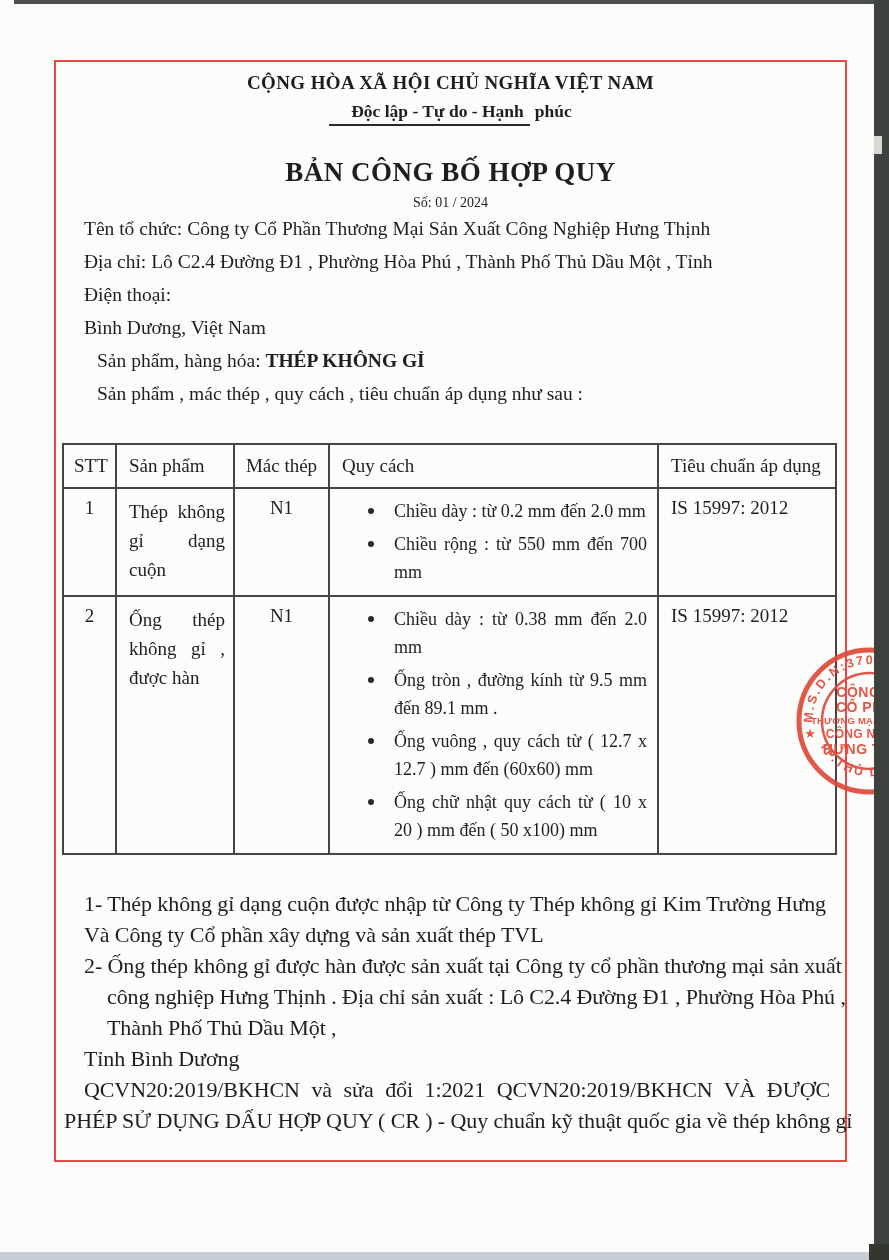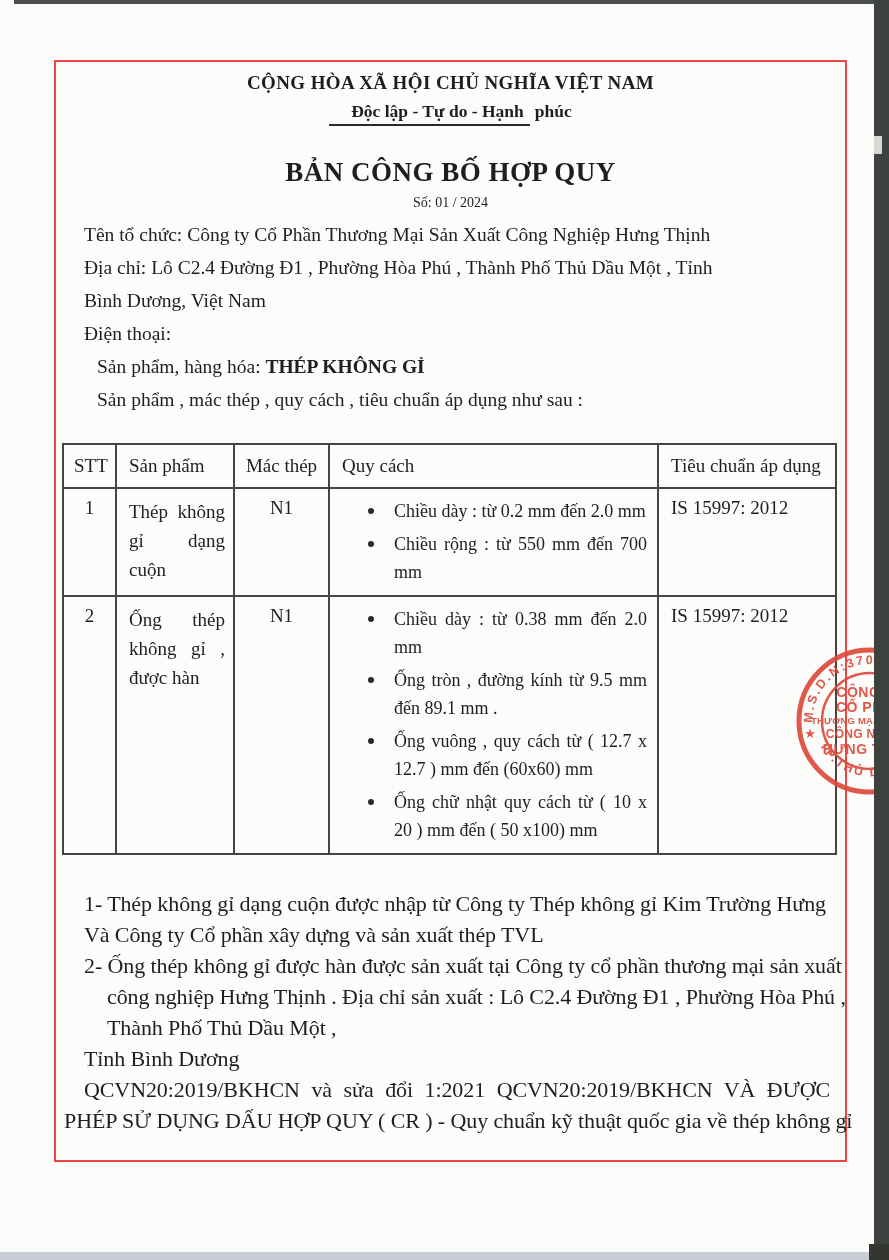--- a/index.html
+++ b/index.html
@@ -30,21 +30,21 @@
   
   .doc-header { position:absolute; left:0; top:10px; width:100%; text-align:center; }
   .national-title { font-size:19px; font-weight:bold; letter-spacing:.4px; }
   .motto-line { margin-top:7px; font-size:17.5px; font-weight:bold; }
   .motto-underlined { display:inline-block; border-bottom:2px solid #2a2a2a; padding:0 6px 2px 22px; }
   .motto-tail { margin-left:5px; }
   .doc-title { margin-top:31px; font-size:27px; font-weight:bold; letter-spacing:.5px; }
   .doc-number { margin-top:7px; font-size:14px; }
 
   
-  .info-block { position:absolute; left:28px; top:156px; width:750px; font-size:19.5px; line-height:33px; }
+  .info-block { position:absolute; left:28px; top:150px; width:750px; font-size:19.5px; line-height:33px; }
   .info-line { white-space:nowrap; }
   .info-line.shift { padding-left:13px; }
   .bold { font-weight:bold; }
 
   
   table.spec-table {
     position:absolute; left:6px; top:381px;
     width:773px; border-collapse:collapse; table-layout:fixed;
     font-size:19px;
   }
@@ -104,22 +104,22 @@
     <div class="motto-line">
       <span class="motto-underlined">Độc lập - Tự do - Hạnh</span><span class="motto-tail">phúc</span>
     </div>
     <div class="doc-title">BẢN CÔNG BỐ HỢP QUY</div>
     <div class="doc-number">Số: 01 / 2024</div>
   </div>
 
   <div class="info-block">
     <div class="info-line">Tên tổ chức: Công ty Cổ Phần Thương Mại Sản Xuất Công Nghiệp Hưng Thịnh</div>
     <div class="info-line">Địa chỉ: Lô C2.4 Đường Đ1 , Phường Hòa Phú , Thành Phố Thủ Dầu Một , Tỉnh</div>
+    <div class="info-line">Điện thoại:</div>
     <div class="info-line">Bình Dương, Việt Nam</div>
-    <div class="info-line">Điện thoại:</div>
     <div class="info-line shift"><span>Sản phẩm, hàng hóa: </span><span class="bold">THÉP KHÔNG GỈ</span></div>
     <div class="info-line shift">Sản phẩm , mác thép , quy cách , tiêu chuẩn áp dụng như sau :</div>
   </div>
 
   <table class="spec-table">
     <tbody>
         <tr class="head">
       <td class="c-stt">STT</td>
       <td class="c-prod">Sản phẩm</td>
       <td class="c-grade">Mác thép</td>

